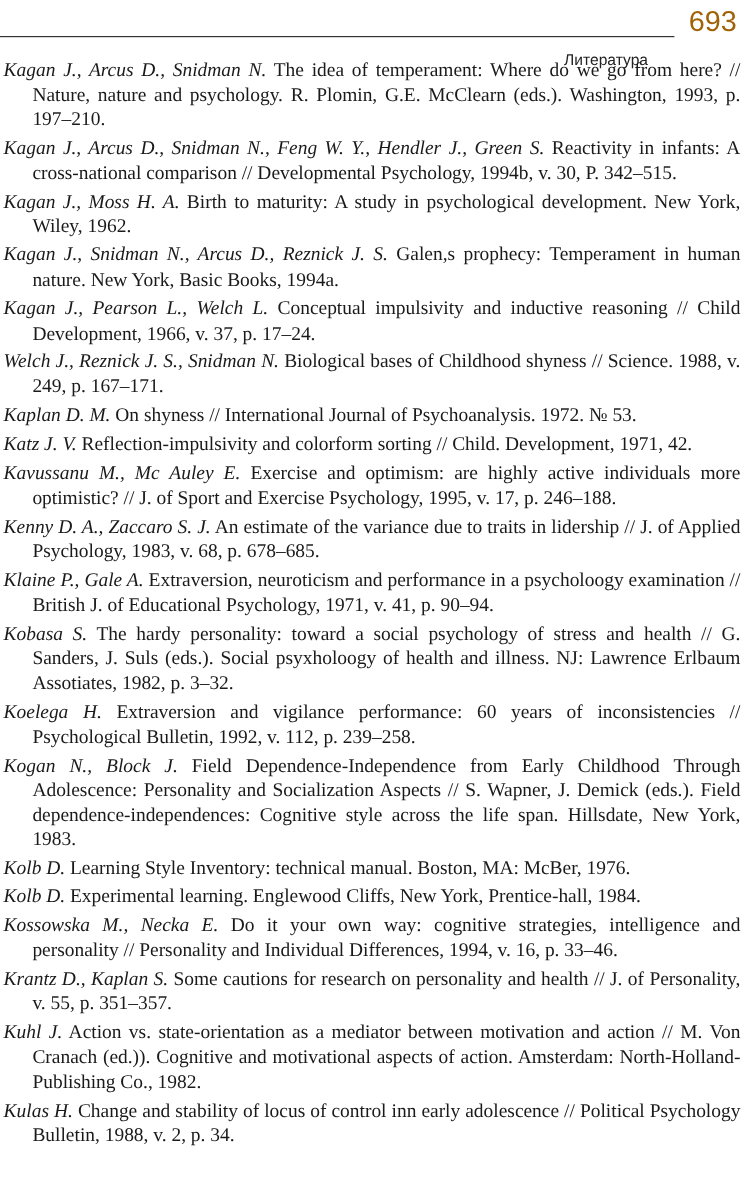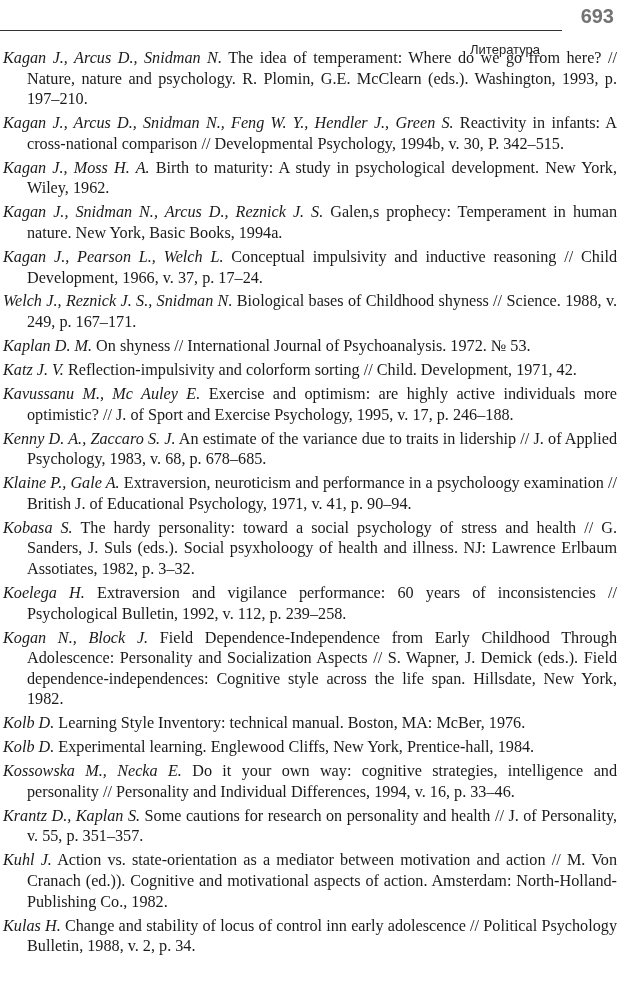--- a/index.html
+++ b/index.html
@@ -1,20 +1,20 @@
 <!DOCTYPE html>
 <html><head>
 <meta charset="utf-8">
 <style>
   html, body { margin: 0; padding: 0; background: #ffffff; }
   body { width: 620px; height: 981px; overflow: hidden; position: relative; color: #1a1a1a; }
   .header { position: absolute; left: 0; top: 0; width: 620px; height: 34px; }
   .header-rule { position: absolute; left: 0; top: 30px; width: 562px; height: 1px; background: #333; }
   .running-title { position: absolute; right: 80px; top: 10px; font-family: "Liberation Sans", sans-serif; font-size: 13px; color: #222; margin-top: 32px; }
-  .page-number { position: absolute; right: 6px; top: 5px; font-family: "Liberation Sans", sans-serif; font-weight: bold; font-size: 20px; color: #737373; }
+  .page-number { position: absolute; right: 6px; top: 5px; font-family: "Liberation Sans", sans-serif; font-weight: normal; font-size: 24px; color: #a16207; }
   .refs { position: absolute; left: 3px; top: 48px; width: 614px; font-family: "Liberation Serif", serif; font-size: 16.2px; line-height: 20.6px; }
   .ref { margin: 0 0 3.4px 0; padding-left: 24px; text-indent: -24px; text-align: justify; }
   .ref .auth { font-style: italic; }
 </style>
 </head>
 <body>
 
 <div class="header">
   <span class="running-title">Литература</span>
   <span class="page-number">693</span>
@@ -28,21 +28,21 @@
   <p class="ref"><span class="auth">Kagan J., Snidman N., Arcus D., Reznick J. S.</span><span> Galen,s prophecy: Temperament in human nature. New York, Basic Books, 1994a.</span></p>
   <p class="ref"><span class="auth">Kagan J., Pearson L., Welch L.</span><span> Conceptual impulsivity and inductive reasoning // Child Development, 1966, v. 37, p. 17–24.</span></p>
   <p class="ref"><span class="auth">Welch J., Reznick J. S., Snidman N.</span><span> Biological bases of Childhood shyness // Science. 1988, v. 249, p. 167–171.</span></p>
   <p class="ref"><span class="auth">Kaplan D. M.</span><span> On shyness // International Journal of Psychoanalysis. 1972. № 53.</span></p>
   <p class="ref"><span class="auth">Katz J. V.</span><span> Reflection-impulsivity and colorform sorting // Child. Development, 1971, 42.</span></p>
   <p class="ref"><span class="auth">Kavussanu M., Mc Auley E.</span><span> Exercise and optimism: are highly active individuals more optimistic? // J. of Sport and Exercise Psychology, 1995, v. 17, p. 246–188.</span></p>
   <p class="ref"><span class="auth">Kenny D. A., Zaccaro S. J.</span><span> An estimate of the variance due to traits in lidership // J. of Applied Psychology, 1983, v. 68, p. 678–685.</span></p>
   <p class="ref"><span class="auth">Klaine P., Gale A.</span><span> Extraversion, neuroticism and performance in a psycholoogy examination // British J. of Educational Psychology, 1971, v. 41, p. 90–94.</span></p>
   <p class="ref"><span class="auth">Kobasa S.</span><span> The hardy personality: toward a social psychology of stress and health // G. Sanders, J. Suls (eds.). Social psyxholoogy of health and illness. NJ: Lawrence Erlbaum Assotiates, 1982, p. 3–32.</span></p>
   <p class="ref"><span class="auth">Koelega H.</span><span> Extraversion and vigilance performance: 60 years of inconsistencies // Psychological Bulletin, 1992, v. 112, p. 239–258.</span></p>
-  <p class="ref"><span class="auth">Kogan N., Block J.</span><span> Field Dependence-Independence from Early Childhood Through Adolescence: Personality and Socialization Aspects // S. Wapner, J. Demick (eds.). Field dependence-independences: Cognitive style across the life span. Hillsdate, New York, 1982.</span></p>
+  <p class="ref"><span class="auth">Kogan N., Block J.</span><span> Field Dependence-Independence from Early Childhood Through Adolescence: Personality and Socialization Aspects // S. Wapner, J. Demick (eds.). Field dependence-independences: Cognitive style across the life span. Hillsdate, New York, 1983.</span></p>
   <p class="ref"><span class="auth">Kolb D.</span><span> Learning Style Inventory: technical manual. Boston, MA: McBer, 1976.</span></p>
   <p class="ref"><span class="auth">Kolb D.</span><span> Experimental learning. Englewood Cliffs, New York, Prentice-hall, 1984.</span></p>
   <p class="ref"><span class="auth">Kossowska M., Necka E.</span><span> Do it your own way: cognitive strategies, intelligence and personality // Personality and Individual Differences, 1994, v. 16, p. 33–46.</span></p>
   <p class="ref"><span class="auth">Krantz D., Kaplan S.</span><span> Some cautions for research on personality and health // J. of Personality, v. 55, p. 351–357.</span></p>
   <p class="ref"><span class="auth">Kuhl J.</span><span> Action vs. state-orientation as a mediator between motivation and action // M. Von Cranach (ed.)). Cognitive and motivational aspects of action. Amsterdam: North-Holland-Publishing Co., 1982.</span></p>
   <p class="ref"><span class="auth">Kulas H.</span><span> Change and stability of locus of control inn early adolescence // Political Psychology Bulletin, 1988, v. 2, p. 34.</span></p>
 
 </div>
 
 </body></html>

